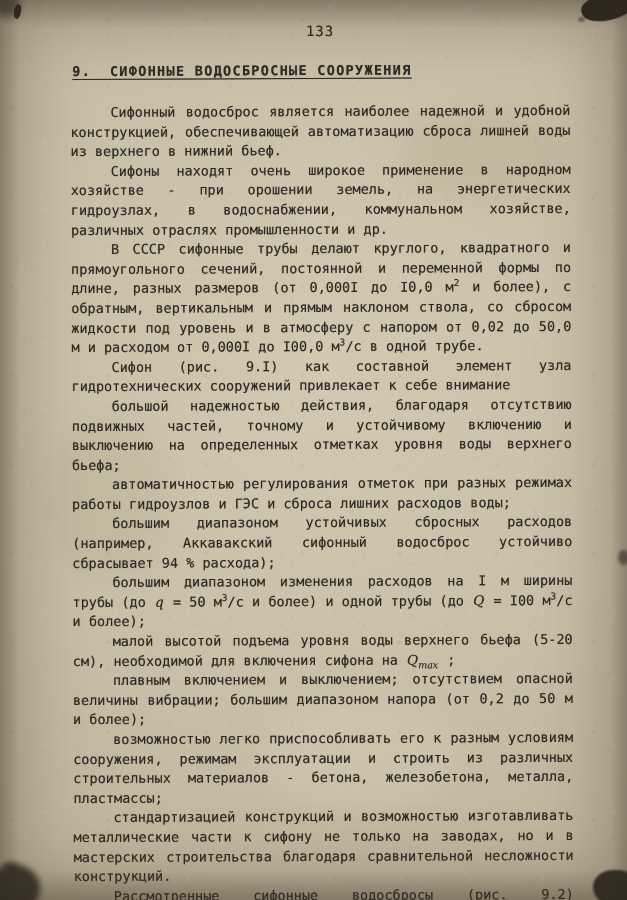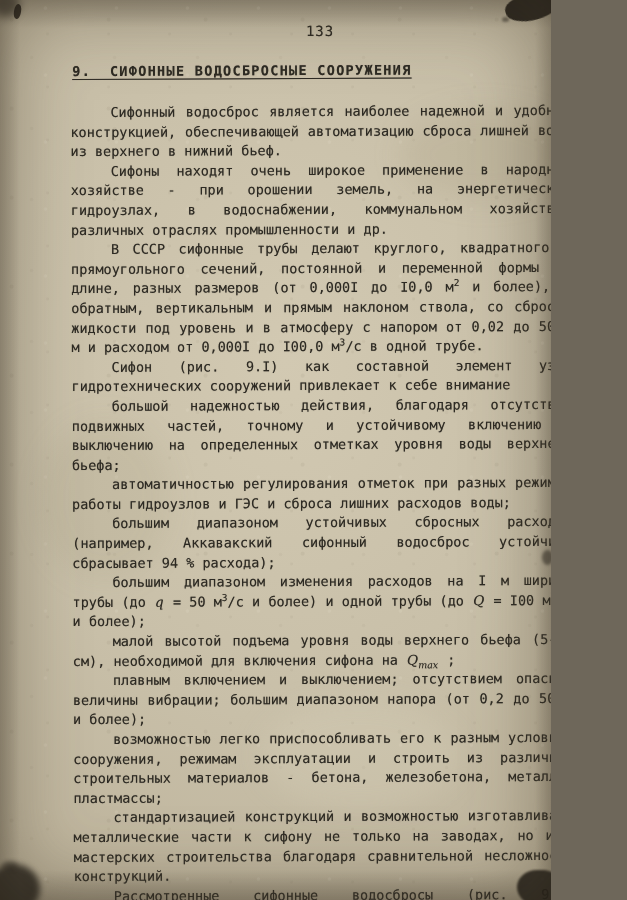--- a/index.html
+++ b/index.html
@@ -4,21 +4,21 @@
 <style>
   * { box-sizing: border-box; }
   html, body { margin: 0; padding: 0; }
   body {
     width: 627px; height: 900px;
     background: #6e675a;
     font-family: "DejaVu Sans Mono", "Liberation Mono", monospace;
     overflow: hidden;
   }
   .page {
-    position: relative; width: 551px; height: 900px; overflow: hidden;
+    position: relative; width: 627px; height: 900px; overflow: hidden;
     background: radial-gradient(130% 100% at 52% 40%,
       #d2c9b2 0%, #c8bfa8 40%, #bcb29a 70%, #a79d85 92%, #968c74 100%);
   }
   .vignette {
     position: absolute; inset: 0; pointer-events: none;
     box-shadow: inset 0 0 70px 16px rgba(74,64,46,.38);
   }
   .edge-top {
     position: absolute; top: 0; left: 0; right: 0; height: 28px; pointer-events: none;
     background: linear-gradient(rgba(58,50,38,.32), rgba(58,50,38,0));

